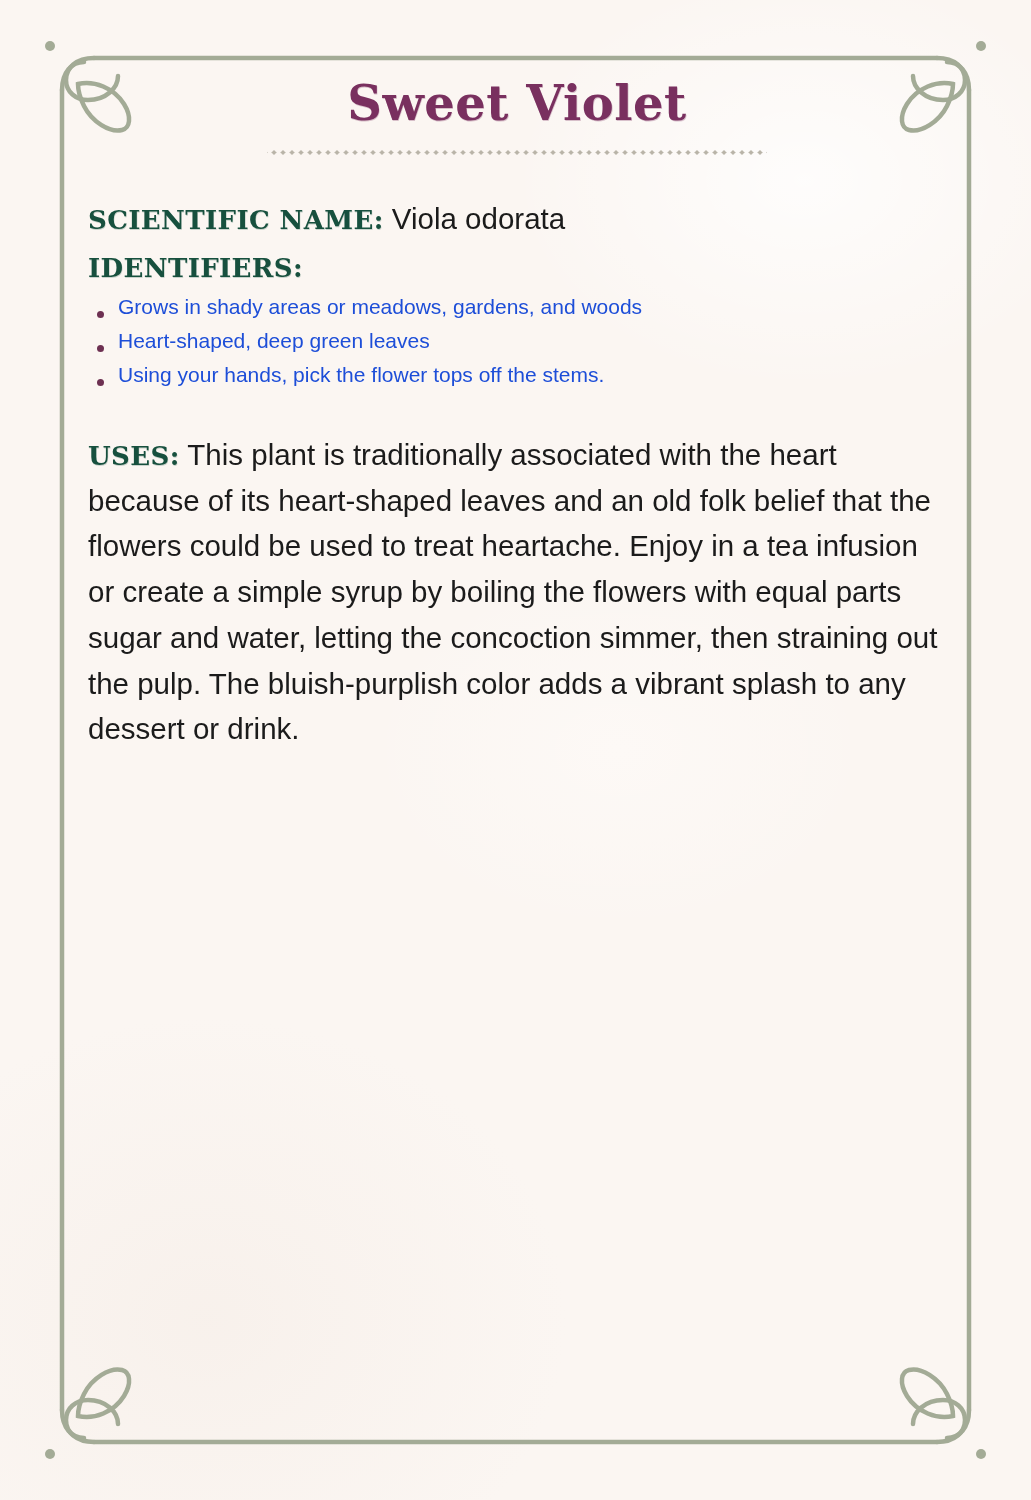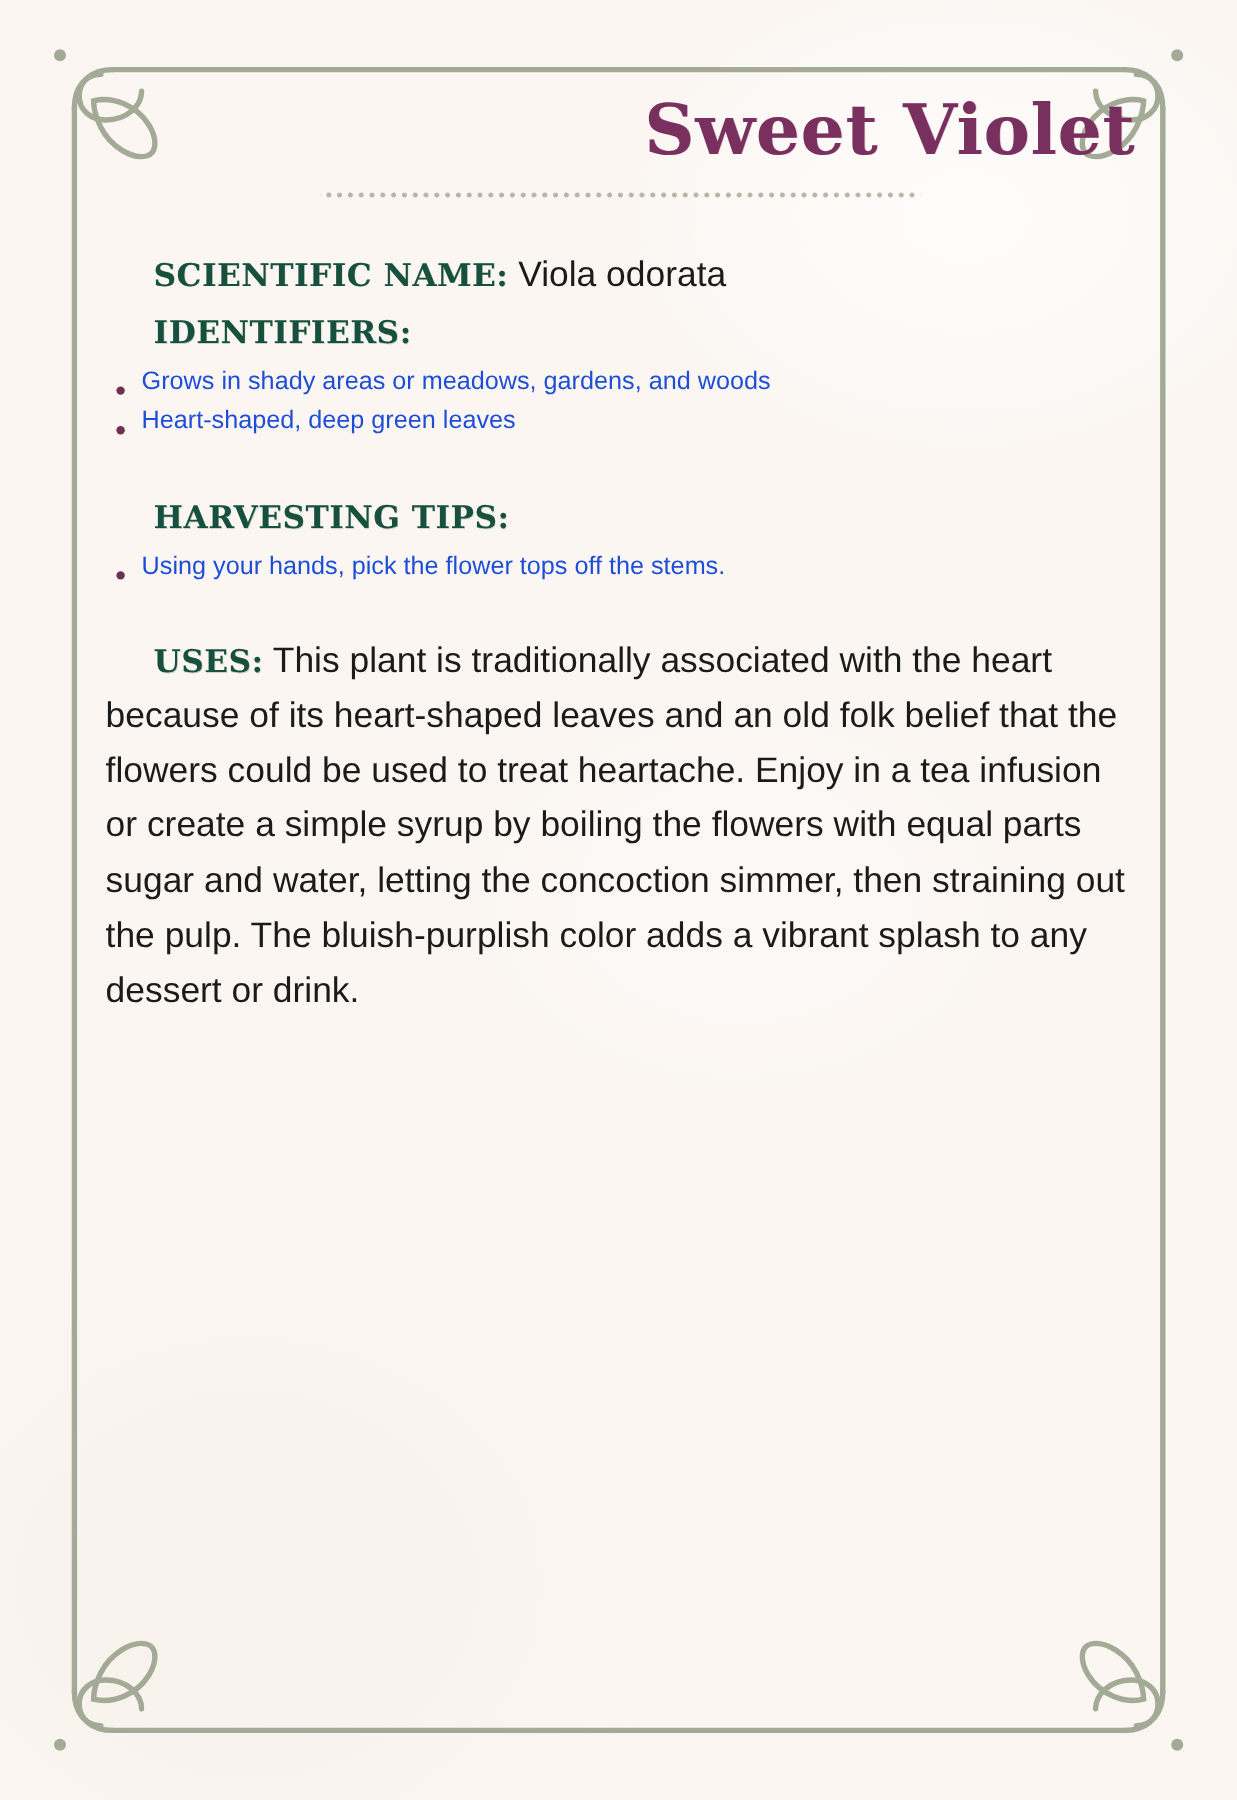--- a/index.html
+++ b/index.html
@@ -40,25 +40,25 @@
   
   .content {
     position: absolute;
     left: 88px;
     top: 78px;
     width: 858px;
   }
 
   .poster-title {
     margin: 0;
-    text-align: right;
+    text-align: center;
     color: #79305f;
     font-family: "DejaVu Serif", serif;
     font-weight: 700;
-    font-size: 58px;
+    font-size: 48px;
     letter-spacing: 0.5px;
     line-height: 1.06;
     text-shadow: 0.6px 0.6px 0 rgba(121,48,95,0.28);
   }
 
   .title-divider {
     margin: 20px auto 0 auto;
     width: 500px;
     height: 7px;
     background-image: radial-gradient(circle closest-side, #b9b4a8 62%, rgba(185,180,168,0) 64%);
@@ -75,21 +75,20 @@
   }
 
   .label {
     color: #17503e;
     font-family: "DejaVu Serif", serif;
     font-weight: 700;
     font-size: 26px;
     letter-spacing: 0.4px;
     text-shadow: 0.5px 0.5px 0 rgba(23,80,62,0.22);
     white-space: nowrap;
-    margin-left: 40px;
   }
 
   .field-line {
     margin: 0 0 2px 0;
   }
   .field-value {
     font-family: "Liberation Sans", sans-serif;
     font-weight: 400;
     font-size: 29.5px;
     color: #1b1b1b;
@@ -188,23 +187,20 @@
 
 
     <p class="section-head">
       <span class="label">IDENTIFIERS:</span>
     </p>
     <ul class="bullets">
       <li>Grows in shady areas or meadows, gardens, and woods</li>
       <li>Heart-shaped, deep green leaves</li>
     </ul>
 
-    <p class="section-head spaced">
-      <span class="label">HARVESTING TIPS:</span>
-    </p>
     <ul class="bullets">
       <li>Using your hands, pick the flower tops off the stems.</li>
     </ul>
 
     <p class="uses-para">
       <span class="label">USES:</span>
       <span>This plant is traditionally associated with the heart because of its heart-shaped leaves and an old folk belief that the flowers could be used to treat heartache. Enjoy in a tea infusion or create a simple syrup by boiling the flowers with equal parts sugar and water, letting the concoction simmer, then straining out the pulp. The bluish-purplish color adds a vibrant splash to any dessert or drink.</span>
     </p>
 
   </div>

